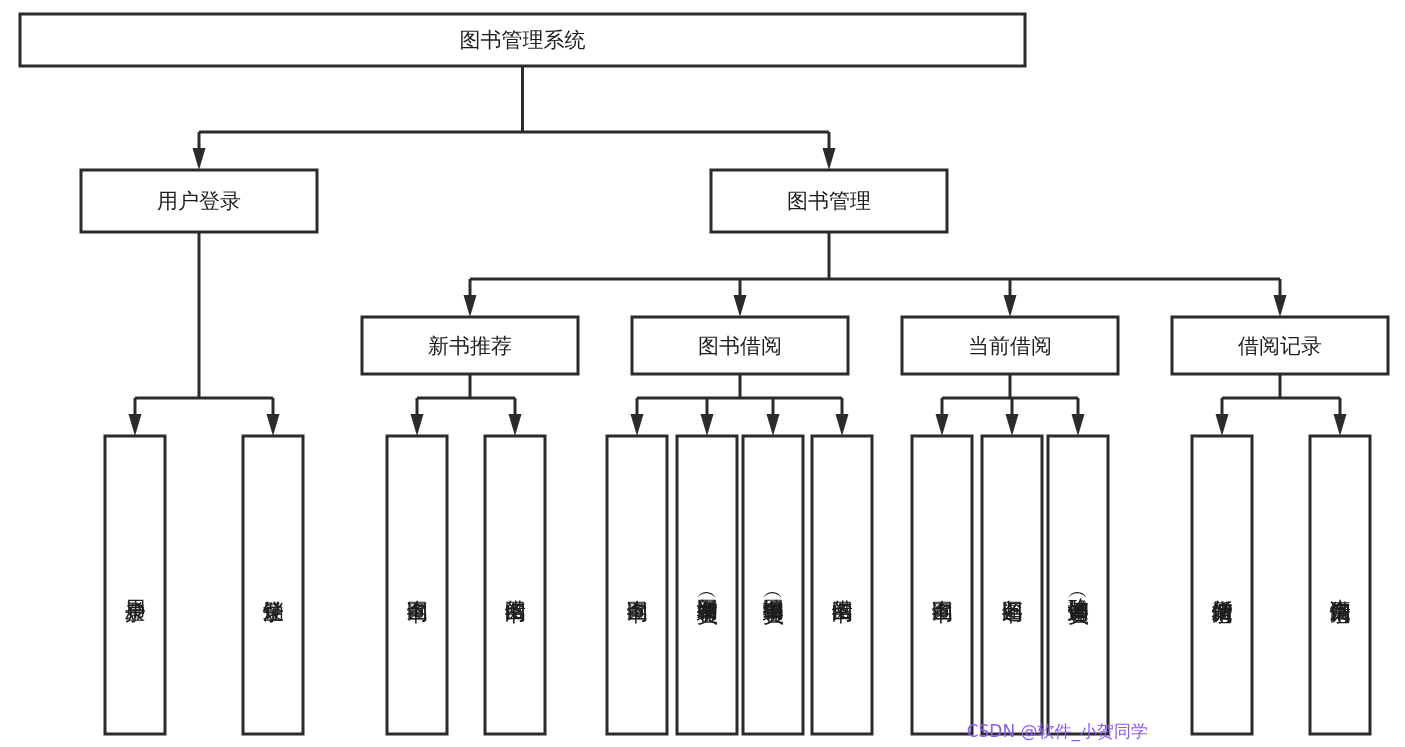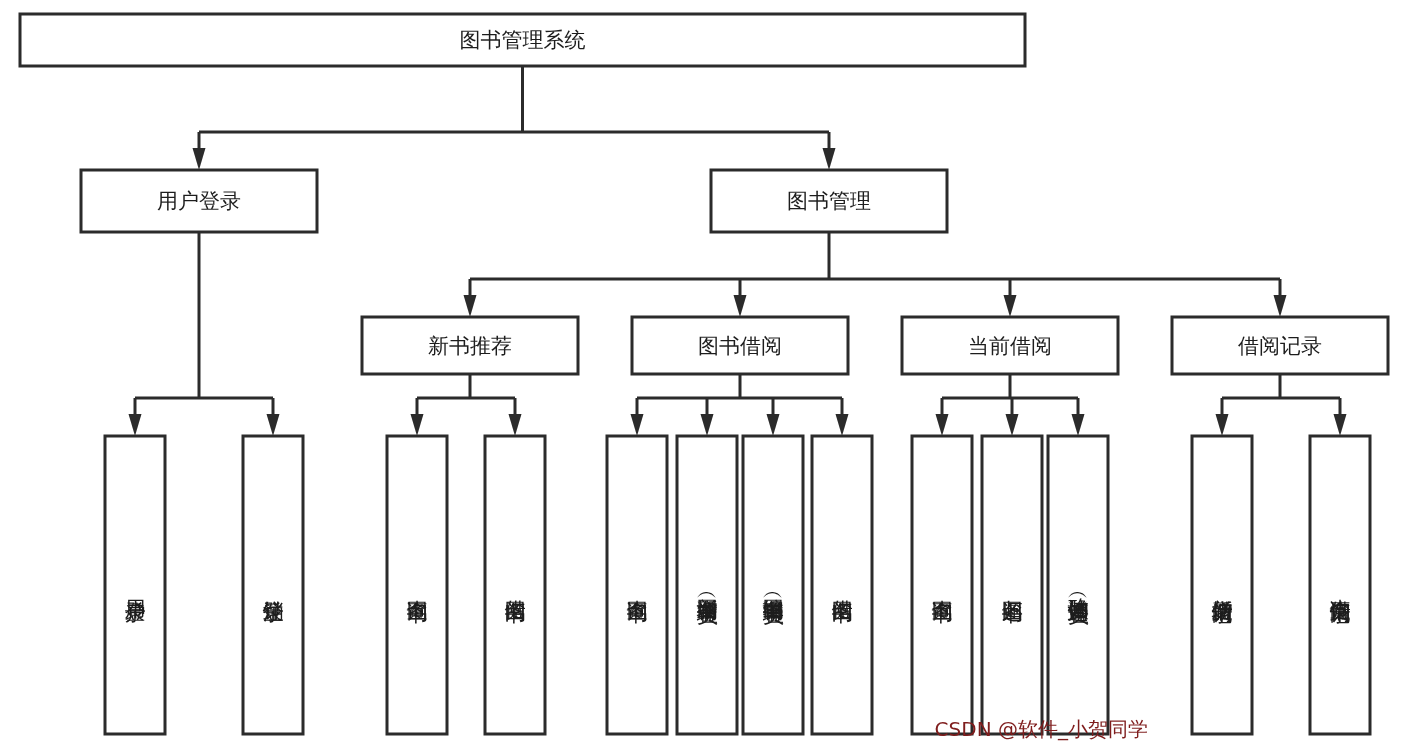--- a/index.html
+++ b/index.html
@@ -65,22 +65,22 @@
     line-height: 1.08;
     color: #1d1d1d;
     letter-spacing: 1px;
     white-space: nowrap;
   }
   #watermark {
     position: absolute;
     right: 8px;
     bottom: 4px;
     font-family: "DejaVu Sans", "Liberation Sans", sans-serif;
-    font-size: 20px;
-    color: #7f1d1d;
+    font-size: 17px;
+    color: #8b5cf6;
     white-space: nowrap;
     user-select: none;
   }
 </style>
 </head>
 <body>
 
 <div id="diagram-root">
 
   <svg id="tree-svg" viewBox="0 0 1405 747">

